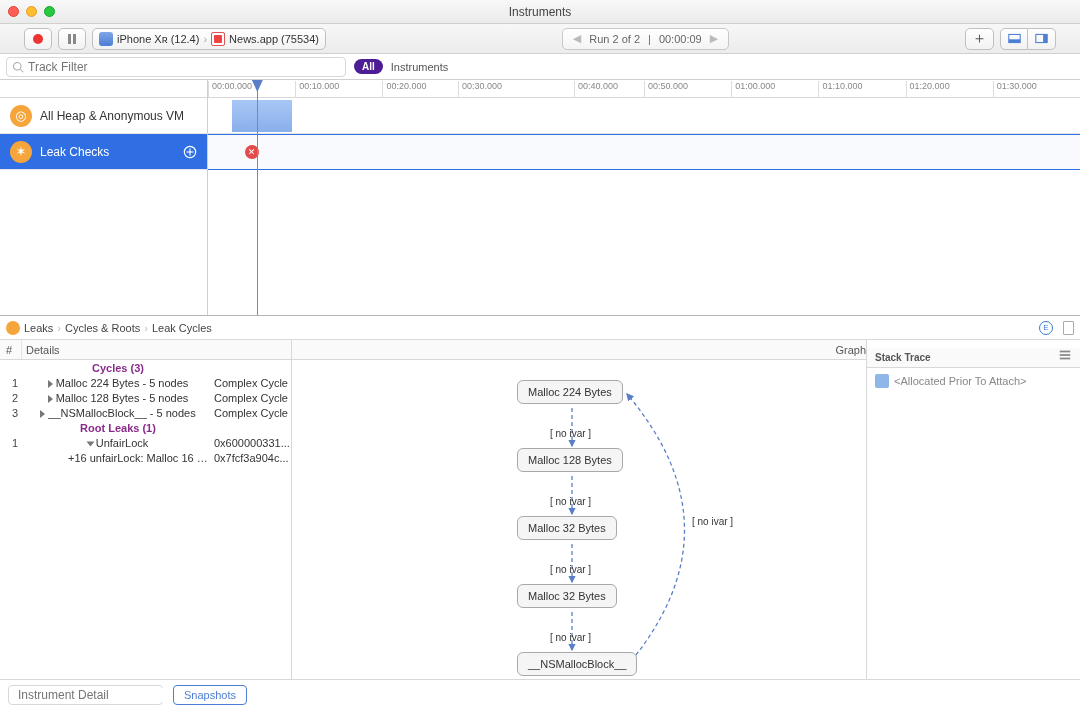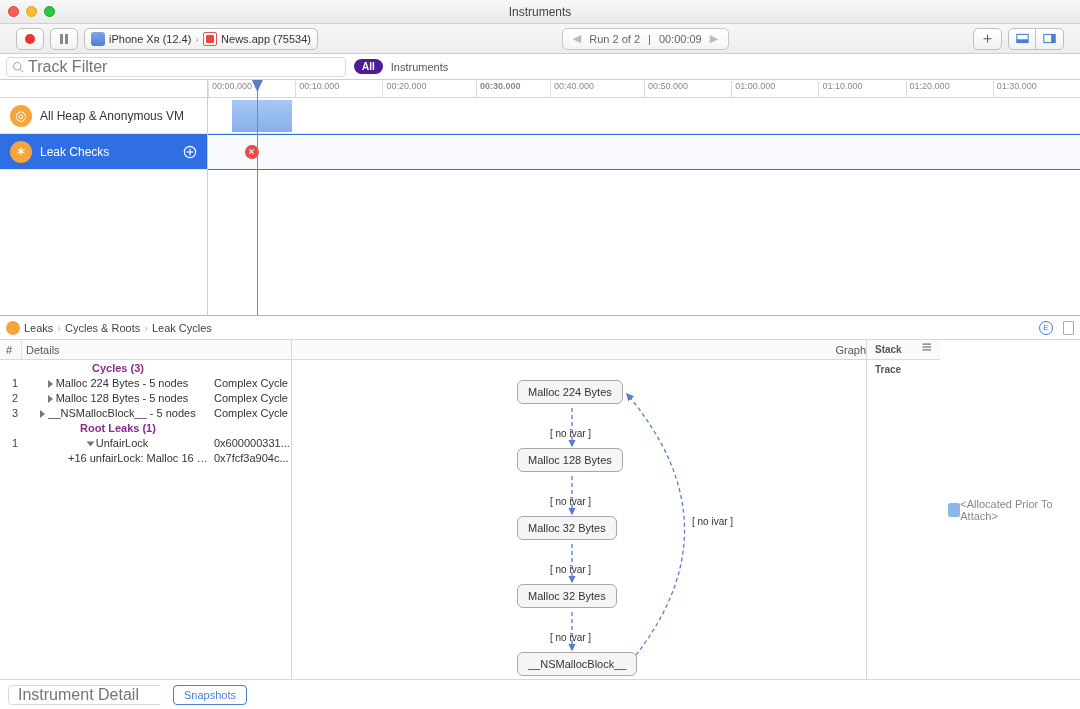--- a/index.html
+++ b/index.html
@@ -6,41 +6,41 @@
 html, body { width: 1080px; height: 709px; overflow: hidden; background: #fff; font-size: 12px; color: #333; }
 
 
 .titlebar { height: 24px; background: linear-gradient(#f8f8f8,#eaeaea); border-bottom: 1px solid #d0d0d0; display: flex; align-items: center; padding: 0 8px; position: relative; }
 .traffic { display: flex; gap: 7px; }
 .traffic span { width: 11px; height: 11px; border-radius: 50%; }
 .traffic .red{background:#ff5f57;border:1px solid #e14138;} .traffic .yellow{background:#febc2e;border:1px solid #dfa02a;} .traffic .green{background:#28c840;border:1px solid #18a62e;}
 .titlebar-title { position:absolute; left:0; right:0; text-align:center; font-size:12px; color:#444; }
 
 
-.toolbar { height: 30px; background: linear-gradient(#f7f7f7,#ececec); border-bottom:1px solid #d0d0d0; display:flex; align-items:center; padding:0 16px; gap:6px; }
+.toolbar { height: 30px; background: linear-gradient(#f7f7f7,#ececec); border-bottom:1px solid #d0d0d0; display:flex; align-items:center; padding:0 24px; gap:6px; }
 .tbtn { height:22px; min-width:28px; padding:0 6px; border:1px solid #c0c0c0; border-radius:5px; background:linear-gradient(#fff,#f2f2f2); display:flex; align-items:center; justify-content:center; font-size:11px; color:#444; }
 .recbtn .dot{width:10px;height:10px;border-radius:50%;background:#e33;}
 .pausebtn .bars{display:flex;gap:2px;} .pausebtn .bars span{width:3px;height:10px;background:#888;}
 .pathbar{display:flex;align-items:center;font-size:11px;color:#333;background:linear-gradient(#fff,#f2f2f2);border:1px solid #c0c0c0;border-radius:5px;height:22px;padding:0 6px;}
 .pathbar .chev{color:#aaa;margin:0 4px;}
 .target-icon{width:14px;height:14px;border-radius:3px;background:linear-gradient(#7fa6e8,#4d7ed4);margin-right:4px;}
 .news-icon{width:14px;height:14px;background:#fff;border:1px solid #d55;border-radius:2px;margin-right:4px;position:relative;}
 .news-icon:before{content:"";position:absolute;left:2px;top:2px;right:2px;bottom:2px;background:#e44;border-radius:1px;}
 .toolbar-center{flex:1;display:flex;justify-content:center;}
 .runpill{height:22px;border:1px solid #c8c8c8;border-radius:5px;background:linear-gradient(#fff,#f4f4f4);display:flex;align-items:center;padding:0 10px;font-size:11px;color:#666;gap:8px;}
 .runpill .nav{color:#bbb;}
 .toolbar-right{display:flex;gap:6px;}
 .plusbtn{font-size:15px;font-weight:400;color:#555;}
 .segbtn{display:flex;} .segbtn .tbtn{border-radius:0;} .segbtn .tbtn:first-child{border-radius:5px 0 0 5px;} .segbtn .tbtn:last-child{border-radius:0 5px 5px 0;border-left:none;}
 .segbtn svg{width:13px;height:11px;}
 
 
 .filterbar{height:26px;border-bottom:1px solid #d0d0d0;display:flex;align-items:center;padding:0 6px;gap:8px;background:#fff;}
 .searchwrap{display:flex;align-items:center;border:1px solid #d8d8d8;border-radius:4px;height:20px;padding:0 5px;width:340px;background:#fff;}
-.searchwrap input{border:none;outline:none;font-size:16px;color:#888;flex:1;}
+.searchwrap input{border:none;outline:none;font-size:12px;color:#888;flex:1;}
 .mag{width:12px;height:12px;margin-right:4px;}
 .allpill{background:#4c1d95;color:#fff;font-size:10px;padding:2px 8px;border-radius:9px;font-weight:600;}
 .instr-label{font-size:11px;color:#555;}
 
 
 .timeline{display:flex;height:236px;border-bottom:1px solid #b5b5b5;}
 .tracks-left{width:208px;display:flex;flex-direction:column;border-right:1px solid #cfcfcf;}
 .ruler-spacer{height:18px;border-bottom:1px solid #d8d8d8;}
 .track-row{height:36px;display:flex;align-items:center;padding:0 10px;gap:8px;border-bottom:1px solid #e6e6e6;}
 .track-row.sel{background:#2f6fe3;color:#fff;}
@@ -82,24 +82,24 @@
 .trow .c3{flex:1;padding-left:4px;white-space:nowrap;overflow:hidden;}
 .groupname{color:#8a2b8a;font-weight:600;}
 .disc{display:inline-block;width:0;height:0;border-top:4px solid transparent;border-bottom:4px solid transparent;border-left:5px solid #777;margin-right:3px;vertical-align:middle;}
 .disc.open{transform:rotate(90deg);}
 .indent{padding-left:26px;text-align:center;}
 .graphpane{flex:1;position:relative;border-right:1px solid #d8d8d8;}
 .graphhdr{height:20px;border-bottom:1px solid #d8d8d8;font-size:11px;color:#555;background:#fafafa;text-align:right;line-height:20px;}
 .graphbody{position:relative;height:calc(100% - 20px);}
 .node{position:absolute;border:1px solid #a8a8a8;border-radius:6px;background:#f5f5f5;font-size:11px;padding:5px 10px;text-align:center;white-space:nowrap;}
 .edgelbl{position:absolute;font-size:10px;color:#333;}
-.sidepane{width:213px;display:flex;flex-direction:row;}
+.sidepane{width:213px;display:flex;flex-direction:column;margin-top:8px;}
 .sidehdr{height:20px;border-bottom:1px solid #d8d8d8;background:#fafafa;font-size:10px;color:#555;font-weight:600;line-height:20px;padding-left:8px;display:flex;}
 .sidehdr .cfg{margin-left:auto;margin-right:8px;}
-.sideval{padding:6px 8px;font-size:11px;color:#888;display:flex;align-items:center;}
+.sideval{padding:6px 8px;font-size:11px;color:#888;display:flex;align-items:center;gap:5px;}
 .sideval .usr{width:14px;height:14px;background:#8fb6e8;border-radius:2px;}
 
 
 .bottombar{height:30px;border-top:1px solid #d8d8d8;display:flex;align-items:center;padding:0 8px;gap:10px;}
 .bottombar .searchwrap{width:155px;}
 .snapbtn{height:20px;border:1px solid #4d7ed4;color:#4d7ed4;border-radius:4px;padding:0 10px;font-size:11px;background:#fff;}
 svg{display:block;}
 </style>
 </head>
 <body>
@@ -185,22 +185,22 @@
           <line x1="8" y1="4" x2="8" y2="12" stroke-width="1.3"></line>
           <line x1="4" y1="8" x2="12" y2="8" stroke-width="1.3"></line>
         </svg>
     </div>
   </div>
   <div class="tracks-right">
     <div class="ruler" id="ruler">
         <div class="tick" style="left: 0px;">00:00.000</div>
         <div class="tick" style="left: 87.2px;">00:10.000</div>
         <div class="tick" style="left: 174.4px;">00:20.000</div>
-        <div class="tick" style="left: 268px; font-weight: bold;">00:30.000</div>
-        <div class="tick" style="left: 342px; text-align: center;">00:40.000</div>
+        <div class="tick" style="left: 250px;">00:30.000</div>
+        <div class="tick" style="left: 366px; text-align: center;">00:40.000</div>
         <div class="tick" style="left: 436px;">00:50.000</div>
         <div class="tick" style="left: 523.2px;">01:00.000</div>
         <div class="tick" style="left: 610.4px;">01:10.000</div>
         <div class="tick" style="left: 697.6px;">01:20.000</div>
         <div class="tick" style="left: 784.8px;">01:30.000</div>
       </div>
     <div class="lanes">
       <div class="lane">
         <div class="heapblock" id="heapblock" style="left: 23.544px; width: 60.168px;"></div>
       </div>

